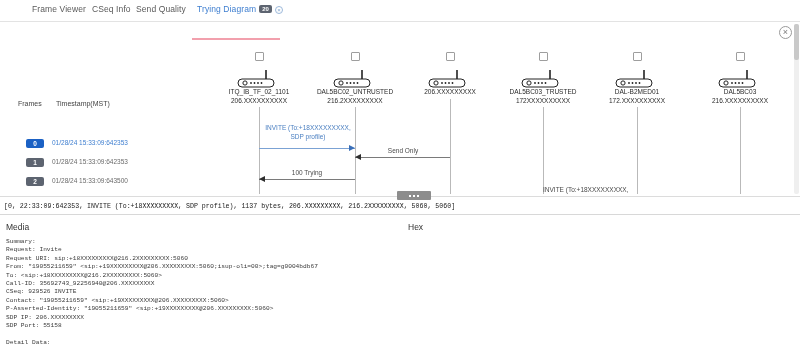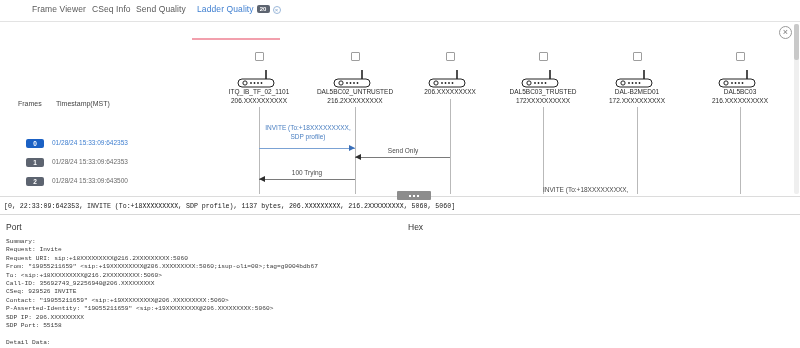--- a/index.html
+++ b/index.html
@@ -140,21 +140,21 @@
     <div class="tab" id="tab0" style="left: 18px;">
       <span>Frame Viewer</span>
     </div>
     <div class="tab" id="tab1" style="left: 78px;">
       <span>CSeq Info</span>
     </div>
     <div class="tab" id="tab2" style="left: 122px;">
       <span>Send Quality</span>
     </div>
     <div class="tab active" id="tab3" style="left: 183px;">
-      <span>Ladder Quality</span><span class="tab-badge">20</span><span class="tab-close-circle">×</span>
+      <span>Trying Diagram</span><span class="tab-badge">20</span><span class="tab-close-circle">×</span>
     </div>
     <div class="tab-underline" id="tab-underline" style="left: 178px; width: 88px;"></div>
   </div>
   <div class="tabbar-bottom"></div>
 
   <div class="panel-close">×</div>
 
   <div class="ladder" id="ladder">
       <div class="dev-check" style="left: 255px; top: 30px;"></div>
       <div class="dev-icon" style="left: 236px; top: 46px;"><svg viewBox="0 0 44 24" width="44" height="24">
@@ -283,21 +283,21 @@
   <div class="splitter-handle">
     <i></i>
     <i></i>
     <i></i>
   </div>
 
   <div class="detail">
     <div class="detail-header">
       <div class="detail-header-text">[0, 22:33:09:642353, INVITE (To:+18XXXXXXXXX, SDP profile), 1137 bytes, 206.XXXXXXXXX, 216.2XXXXXXXXX, 5060, 5060]</div>
     </div>
-    <div class="pane-title" style="left:6px; top:22px;">Port</div>
+    <div class="pane-title" style="left:6px; top:22px;">Media</div>
     <div class="pane-title" style="left:408px; top:22px;">Hex</div>
     <div class="text-body">Summary:
 Request: Invite
 Request URI: sip:+18XXXXXXXXX@216.2XXXXXXXXX:5060
 From: "19055211659" &lt;sip:+19XXXXXXXXX@206.XXXXXXXXX:5060;isup-oli=00&gt;;tag=g0004bdb67
 To: &lt;sip:+18XXXXXXXXX@216.2XXXXXXXXX:5060&gt;
 Call-ID: 35692743_92256940@206.XXXXXXXXX
 CSeq: 929526 INVITE
 Contact: "19055211659" &lt;sip:+19XXXXXXXXX@206.XXXXXXXXX:5060&gt;
 P-Asserted-Identity: "19055211659" &lt;sip:+19XXXXXXXXX@206.XXXXXXXXX:5060&gt;

